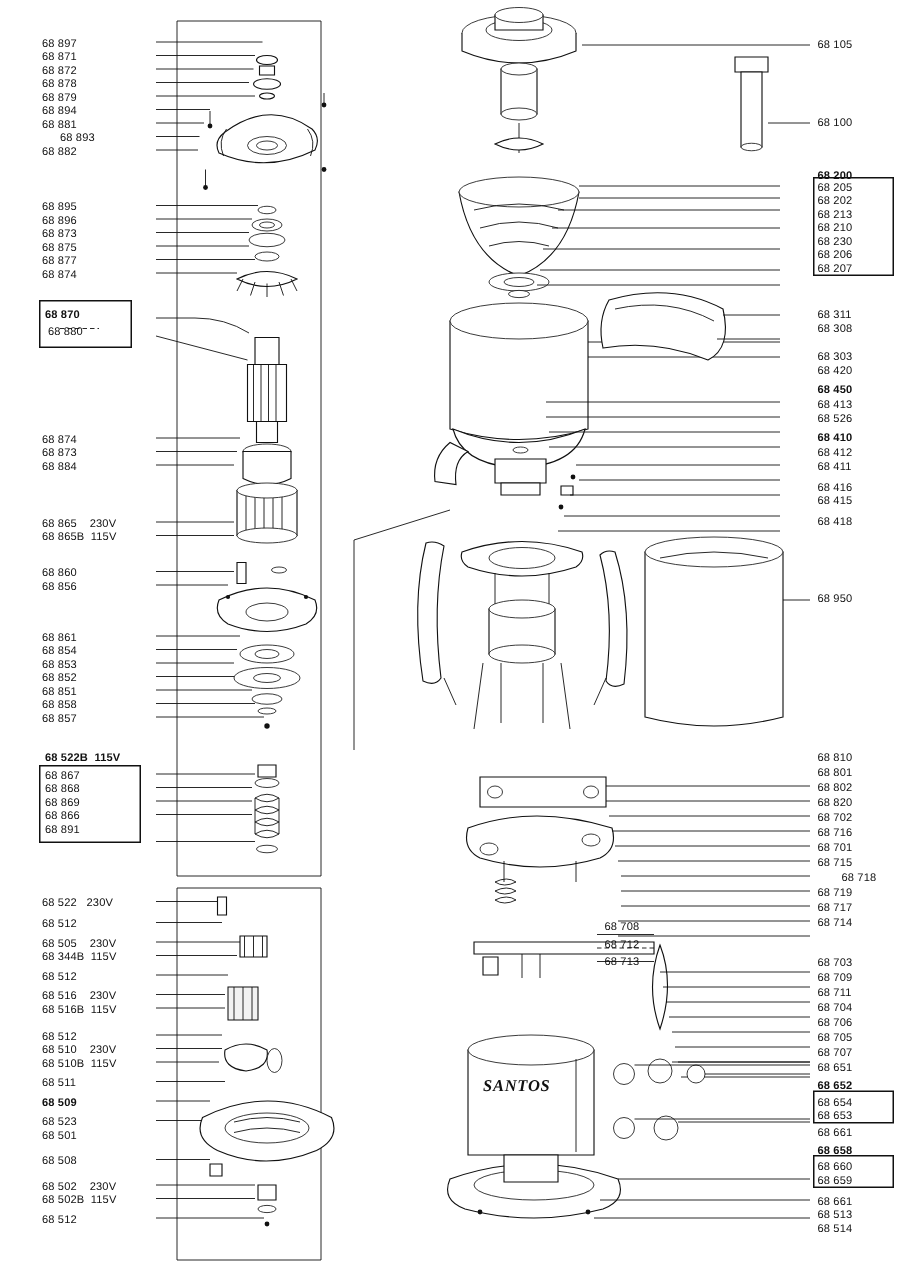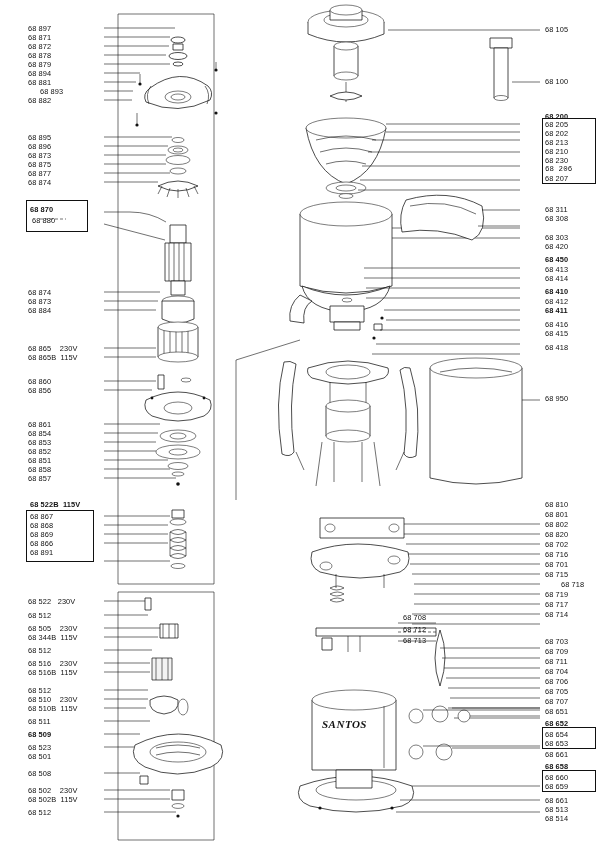--- a/index.html
+++ b/index.html
@@ -397,36 +397,36 @@
 
 <div class="lbl" style="left:545px;top:25px;">68 105</div>
 <div class="lbl" style="left:545px;top:77px;">68 100</div>
 
 <div class="lbl b" style="left:545px;top:112px;">68 200</div>
 <div class="lbl" style="left:545px;top:120px;">68 205</div>
 <div class="lbl" style="left:545px;top:129px;">68 202</div>
 <div class="lbl" style="left:545px;top:138px;">68 213</div>
 <div class="lbl" style="left:545px;top:147px;">68 210</div>
 <div class="lbl" style="left:545px;top:156px;">68 230</div>
-<div class="lbl" style="left:545px;top:165px;font-family:Liberation Mono, monospace;">68 206</div>
+<div class="lbl" style="left:545px;top:165px;">68 206</div>
 <div class="lbl" style="left:545px;top:174px;">68 207</div>
 <div class="box" style="left:542px;top:118px;width:52px;height:64px;"></div>
 
 <div class="lbl" style="left:545px;top:205px;">68 311</div>
 <div class="lbl" style="left:545px;top:214px;">68 308</div>
 <div class="lbl" style="left:545px;top:233px;">68 303</div>
 <div class="lbl" style="left:545px;top:242px;">68 420</div>
 
 <div class="lbl b" style="left:545px;top:255px;">68 450</div>
 <div class="lbl" style="left:545px;top:265px;">68 413</div>
-<div class="lbl" style="left:545px;top:274px;">68 414</div>
+<div class="lbl" style="left:545px;top:274px;">68 526</div>
 
 <div class="lbl b" style="left:545px;top:287px;">68 410</div>
 <div class="lbl" style="left:545px;top:297px;">68 412</div>
-<div class="lbl" style="left:545px;top:306px;font-weight:bold;">68 411</div>
+<div class="lbl" style="left:545px;top:306px;">68 411</div>
 <div class="lbl" style="left:545px;top:320px;">68 416</div>
 <div class="lbl" style="left:545px;top:329px;">68 415</div>
 <div class="lbl" style="left:545px;top:343px;">68 418</div>
 
 <div class="lbl" style="left:545px;top:394px;">68 950</div>
 
 <div class="lbl" style="left:545px;top:500px;">68 810</div>
 <div class="lbl" style="left:545px;top:510px;">68 801</div>
 <div class="lbl" style="left:545px;top:520px;">68 802</div>
 <div class="lbl" style="left:545px;top:530px;">68 820</div>

